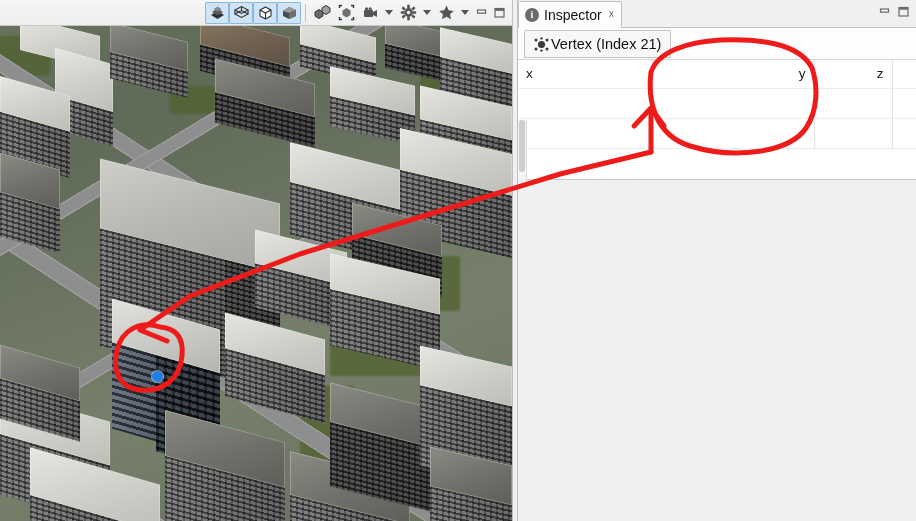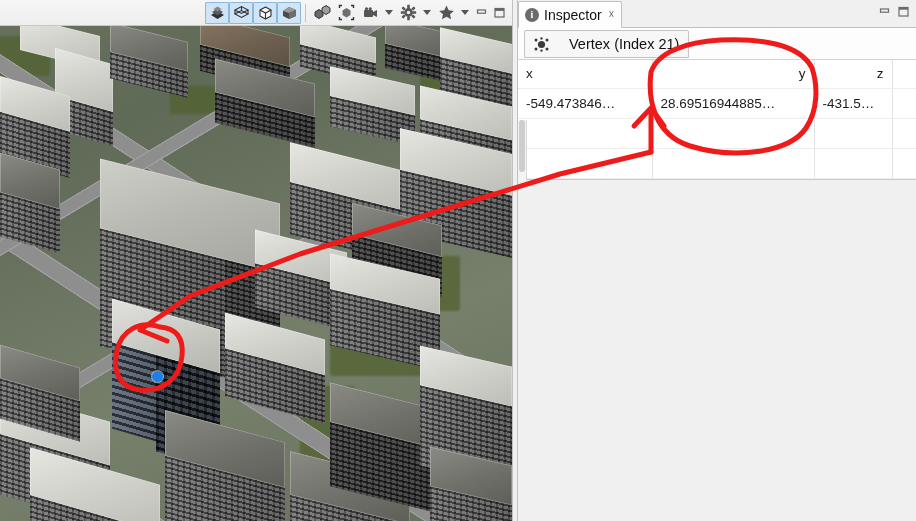--- a/index.html
+++ b/index.html
@@ -106,21 +106,21 @@
     font-family:"Liberation Serif",serif;
   }
   .x-icon{font-size:11px;color:#555;line-height:1;padding-left:2px;}
   .tabbar-spacer{flex:1;}
   .tabbar-win{display:flex;align-items:center;gap:6px;padding:0 6px 6px 0;}
 
   
   #subtab-row{position:absolute;left:0;top:28px;width:398px;height:32px;background:#fdfdfd;
     border-bottom:1px solid #d4d4d4;box-sizing:border-box;}
   #subtab-vertex{
-    position:absolute;left:6px;top:2px;height:28px;display:flex;align-items:center;gap:20px;
+    position:absolute;left:6px;top:2px;height:28px;display:flex;align-items:center;gap:2px;
     padding:0 9px;background:#f7f7f7;border:1px solid #c4c4c4;box-sizing:border-box;
     border-radius:2px 2px 0 0;
     justify-content:flex-end;
   }
   #subtab-vertex .label{font-size:14.5px;color:#111;}
 
   
   #vertex-table{position:absolute;left:0;top:60px;width:398px;height:120px;background:#fff;
     border-bottom:1px solid #c9c9c9;box-sizing:border-box;}
   #vtable{border-collapse:collapse;width:100%;table-layout:fixed;}
@@ -455,26 +455,20 @@
         <thead>
           <tr>
             <th class="l">x</th>
             <th class="r">y</th>
             <th class="r">z</th>
             <th></th>
           </tr>
         </thead>
         <tbody>
           <tr>
-            <td class="l">-549.473846…</td>
-            <td class="l">28.69516944885…</td>
-            <td class="l">-431.5…</td>
-            <td></td>
-          </tr>
-          <tr>
             <td class="l"></td>
             <td class="l"></td>
             <td class="l"></td>
             <td></td>
           </tr>
           <tr>
             <td class="l"></td>
             <td class="l"></td>
             <td class="l"></td>
             <td></td>

